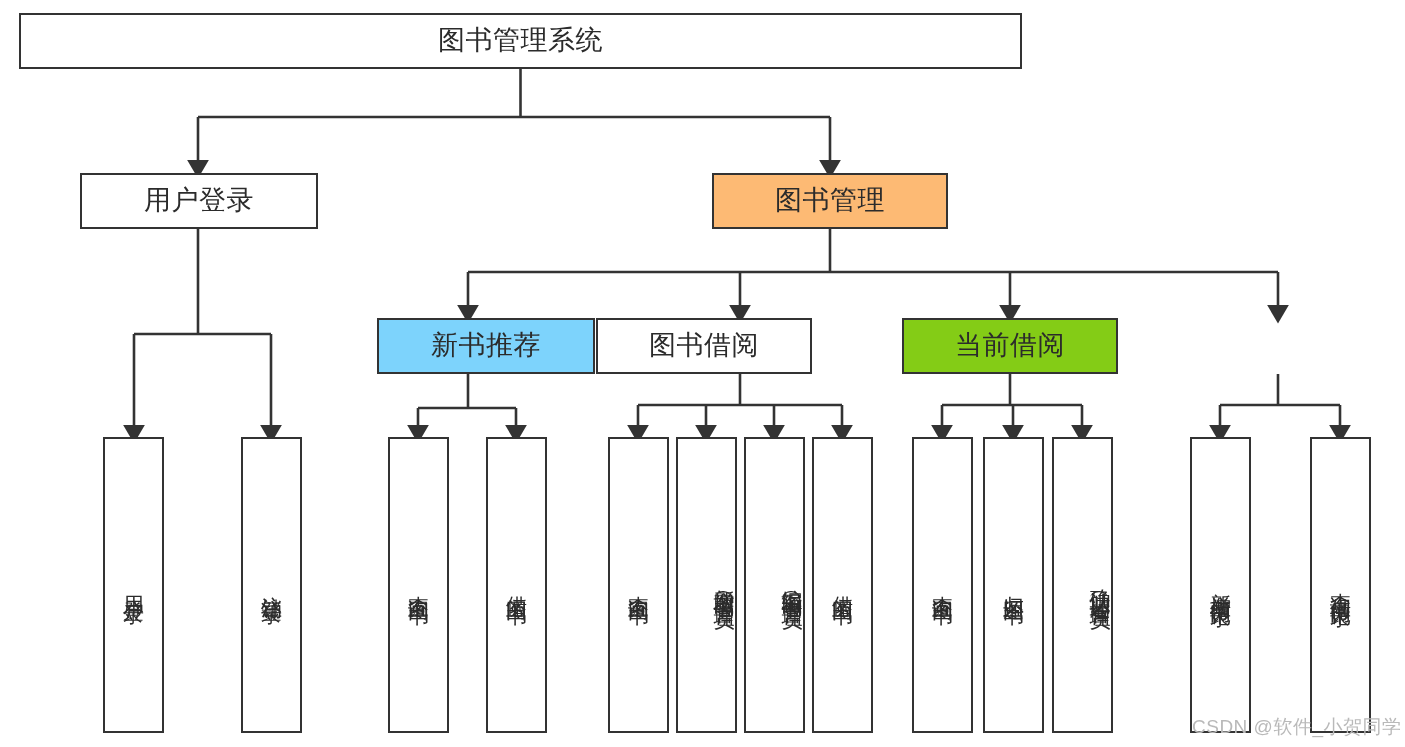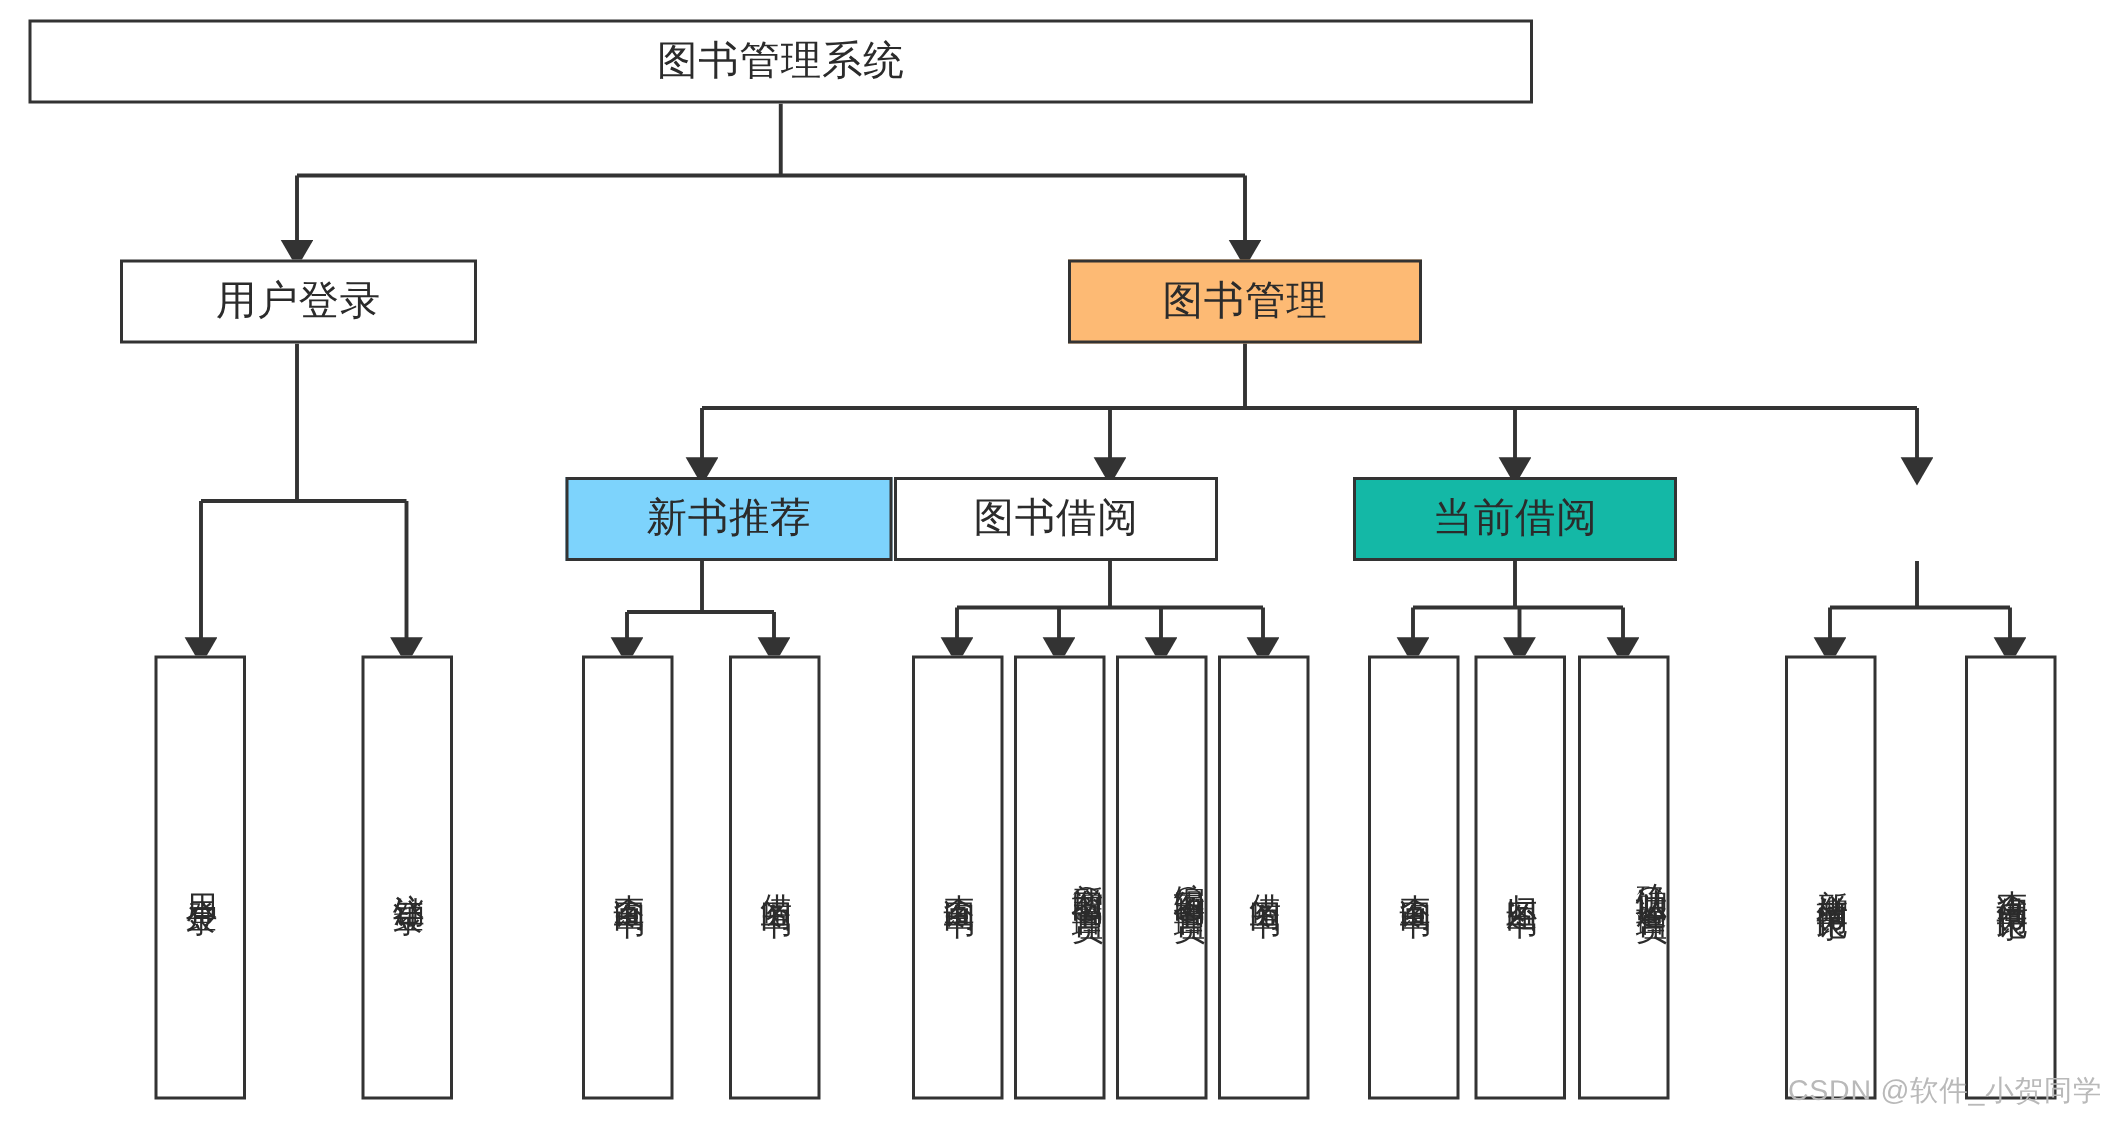--- a/index.html
+++ b/index.html
@@ -133,21 +133,21 @@
     </g>
   </svg>
 
   <div class="node node-h" style="left: 19px; top: 13px; width: 1003px; height: 56px; border-color: rgb(51, 51, 51); background: rgb(255, 255, 255); color: rgb(43, 43, 43);">图书管理系统</div>
 
   <div class="node node-h" style="left: 80px; top: 173px; width: 238px; height: 56px; border-color: rgb(51, 51, 51); background: rgb(255, 255, 255); color: rgb(43, 43, 43);">用户登录</div>
   <div class="node node-h" style="left: 712px; top: 173px; width: 236px; height: 56px; border-color: rgb(51, 51, 51); background: #fdba74; color: rgb(43, 43, 43);">图书管理</div>
 
   <div class="node node-h" style="left: 360px; top: 318px; width: 218px; height: 56px; border-color: rgb(51, 51, 51); background: #7dd3fc; color: rgb(43, 43, 43); margin-left: 17px;">新书推荐</div>
   <div class="node node-h" style="left: 596px; top: 318px; width: 216px; height: 56px; border-color: rgb(51, 51, 51); background: rgb(255, 255, 255); color: rgb(43, 43, 43);">图书借阅</div>
-  <div class="node node-h" style="left: 902px; top: 318px; width: 216px; height: 56px; border-color: rgb(51, 51, 51); background: #14b8a6; color: rgb(43, 43, 43);">当前借阅</div>
+  <div class="node node-h" style="left: 902px; top: 318px; width: 216px; height: 56px; border-color: rgb(51, 51, 51); background: #84cc16; color: rgb(43, 43, 43);">当前借阅</div>
 
   <div class="node node-v" style="left: 103px; top: 437px; width: 61px; height: 296px; border-color: rgb(51, 51, 51); background: rgb(255, 255, 255); color: rgb(43, 43, 43);">用户登录</div>
   <div class="node node-v" style="left: 241px; top: 437px; width: 61px; height: 296px; border-color: rgb(51, 51, 51); background: rgb(255, 255, 255); color: rgb(43, 43, 43);">注销登录</div>
   <div class="node node-v" style="left: 388px; top: 437px; width: 61px; height: 296px; border-color: rgb(51, 51, 51); background: rgb(255, 255, 255); color: rgb(43, 43, 43);">查询图书</div>
   <div class="node node-v" style="left: 486px; top: 437px; width: 61px; height: 296px; border-color: rgb(51, 51, 51); background: rgb(255, 255, 255); color: rgb(43, 43, 43);">借阅图书</div>
   <div class="node node-v" style="left: 608px; top: 437px; width: 61px; height: 296px; border-color: rgb(51, 51, 51); background: rgb(255, 255, 255); color: rgb(43, 43, 43);">查询图书</div>
   <div class="node node-v align-top" style="left: 676px; top: 437px; width: 61px; height: 296px; border-color: rgb(51, 51, 51); background: rgb(255, 255, 255); color: rgb(43, 43, 43);">新增图书（管理员）</div>
   <div class="node node-v align-top" style="left: 744px; top: 437px; width: 61px; height: 296px; border-color: rgb(51, 51, 51); background: rgb(255, 255, 255); color: rgb(43, 43, 43);">编辑图书（管理员）</div>
   <div class="node node-v" style="left: 812px; top: 437px; width: 61px; height: 296px; border-color: rgb(51, 51, 51); background: rgb(255, 255, 255); color: rgb(43, 43, 43);">借阅图书</div>
   <div class="node node-v" style="left: 912px; top: 437px; width: 61px; height: 296px; border-color: rgb(51, 51, 51); background: rgb(255, 255, 255); color: rgb(43, 43, 43);">查询图书</div>

